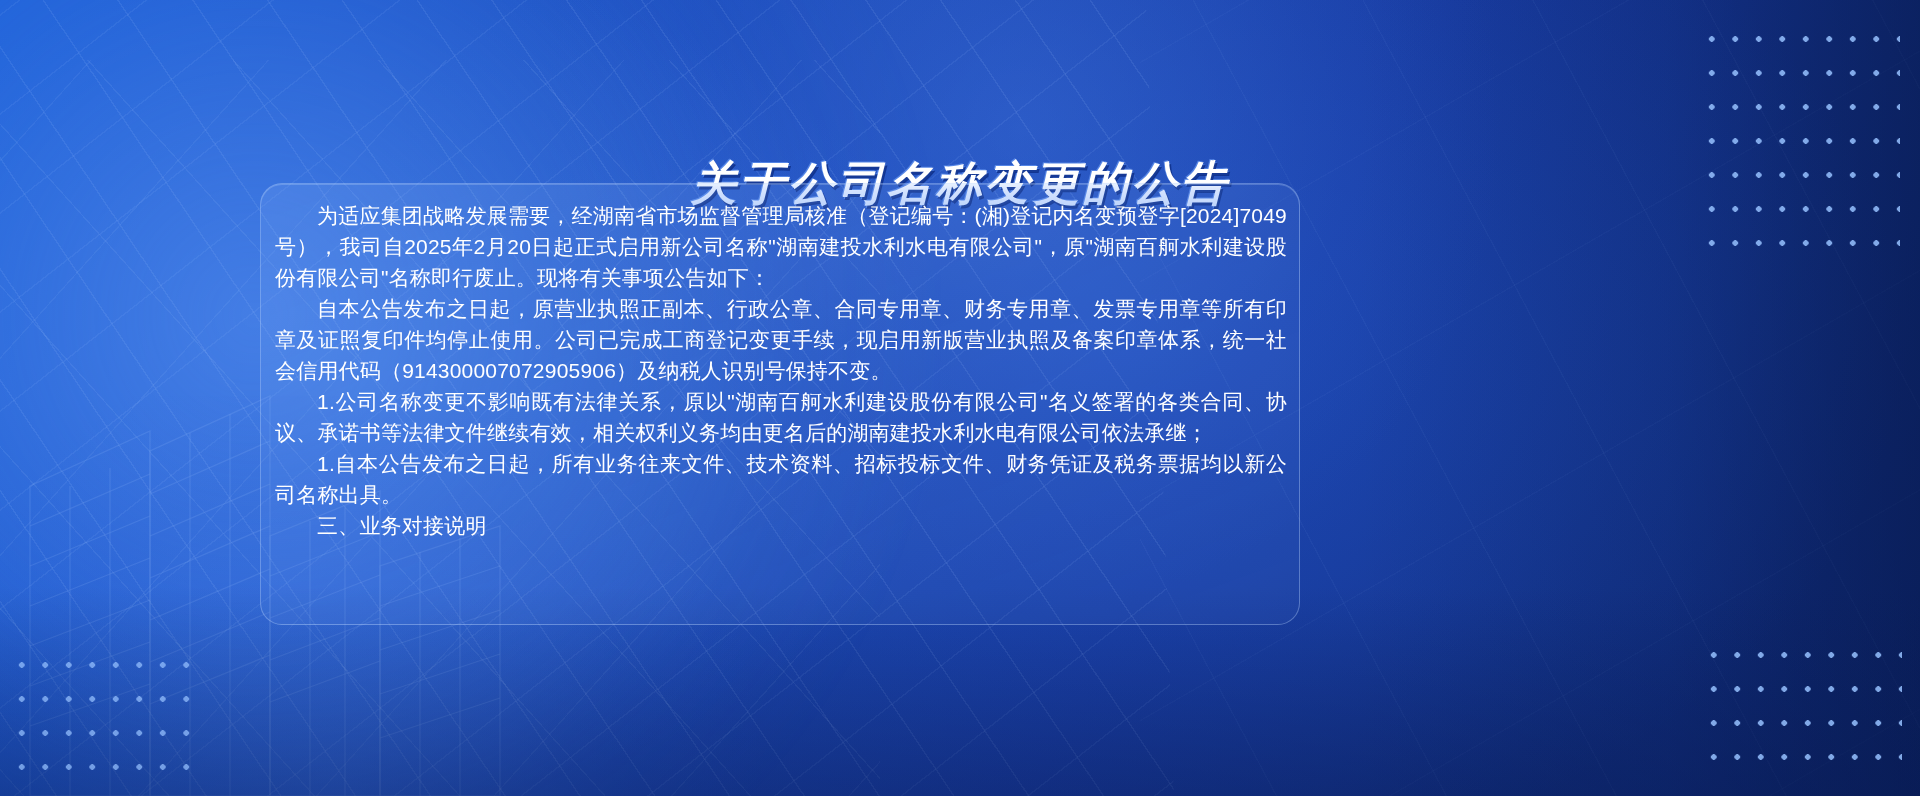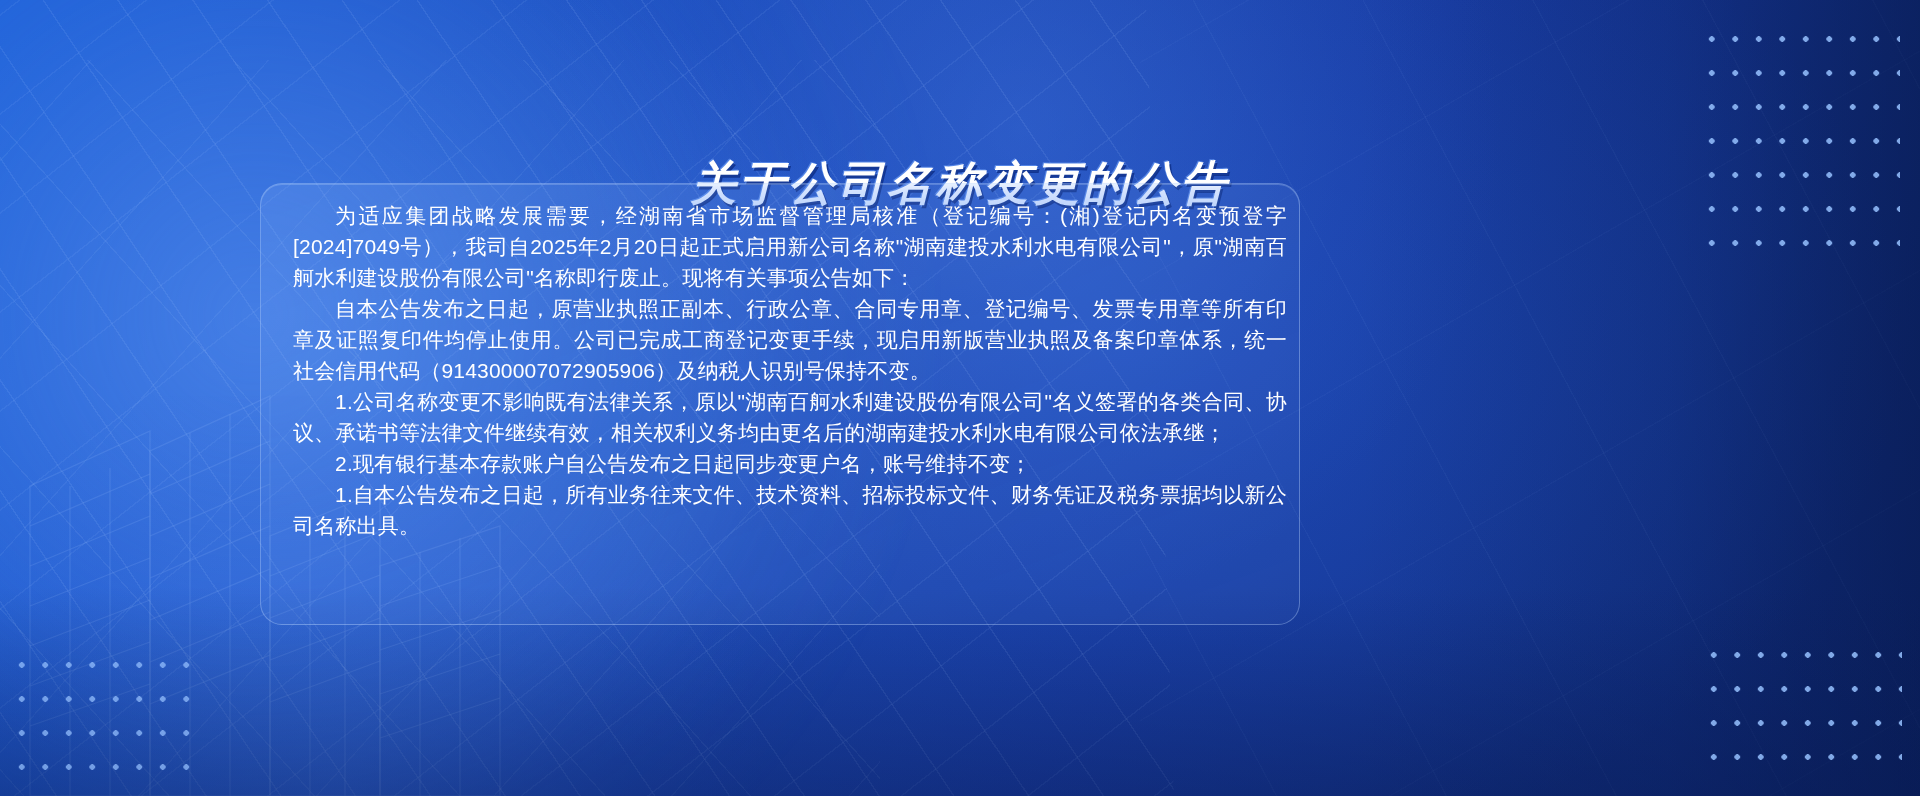--- a/index.html
+++ b/index.html
@@ -125,21 +125,20 @@
     left: 260px;
     top: 183px;
     width: 1040px;
     height: 442px;
     border-radius: 22px;
     background: linear-gradient(160deg, rgba(150,190,255,0.17) 0%, rgba(120,165,245,0.11) 45%, rgba(110,155,240,0.07) 100%);
     border: 1px solid rgba(196,219,255,0.34);
     box-shadow: inset 0 1px 0 rgba(220,235,255,0.22);
     box-sizing: border-box;
     overflow: hidden;
-    padding-left: 18px;
   }
   .card-body {
     padding: 16px 12px 10px 14px;
     color: #ffffff;
     font-size: 21px;
     line-height: 31px;
     letter-spacing: 0.2px;
     text-align: justify;
     text-justify: inter-ideograph;
   }
@@ -207,21 +206,21 @@
     <div class="dots dots-bl"></div>
   </div>
 
   <div class="title-wrap">
     <h1 class="title">关于公司名称变更的公告</h1>
   </div>
 
   <div class="card">
     <div class="card-body">
       <p>为适应集团战略发展需要，经湖南省市场监督管理局核准（登记编号：(湘)登记内名变预登字[2024]7049号），我司自2025年2月20日起正式启用新公司名称"湖南建投水利水电有限公司"，原"湖南百舸水利建设股份有限公司"名称即行废止。现将有关事项公告如下：</p>
-      <p>自本公告发布之日起，原营业执照正副本、行政公章、合同专用章、登记编号、发票专用章等所有印章及证照复印件均停止使用。公司已完成工商登记变更手续，现启用新版营业执照及备案印章体系，统一社会信用代码（914300007072905906）及纳税人识别号保持不变。</p>
+      <p>自本公告发布之日起，原营业执照正副本、行政公章、合同专用章、财务专用章、发票专用章等所有印章及证照复印件均停止使用。公司已完成工商登记变更手续，现启用新版营业执照及备案印章体系，统一社会信用代码（914300007072905906）及纳税人识别号保持不变。</p>
       <p>1.公司名称变更不影响既有法律关系，原以"湖南百舸水利建设股份有限公司"名义签署的各类合同、协议、承诺书等法律文件继续有效，相关权利义务均由更名后的湖南建投水利水电有限公司依法承继；</p>
-      <p>2.现有银行基本存款账户自公告发布之日起同步变更户名，账号维持不变；</p>
       <p>1.自本公告发布之日起，所有业务往来文件、技术资料、招标投标文件、财务凭证及税务票据均以新公司名称出具。</p>
+      <p>三、业务对接说明</p>
 
     </div>
   </div>
 
 </div>
 
 </body></html>

